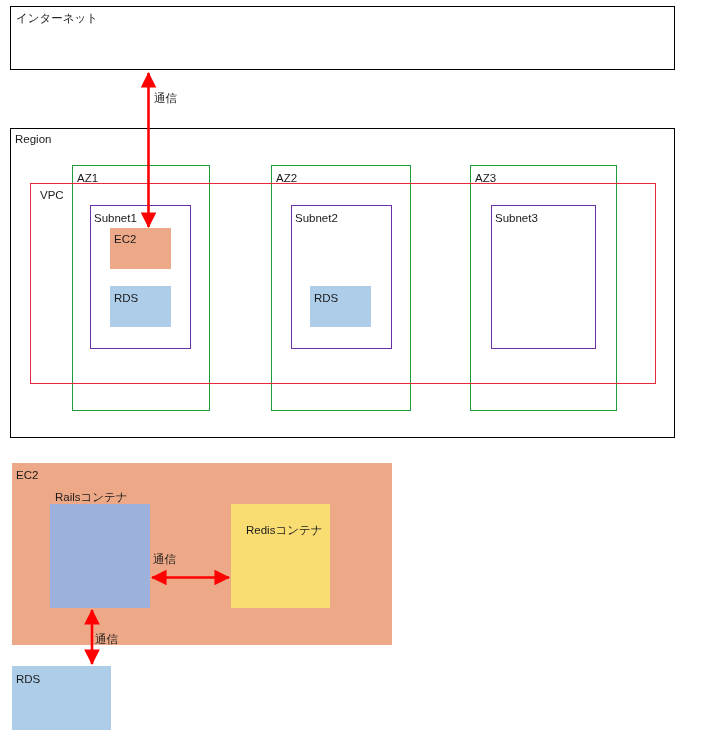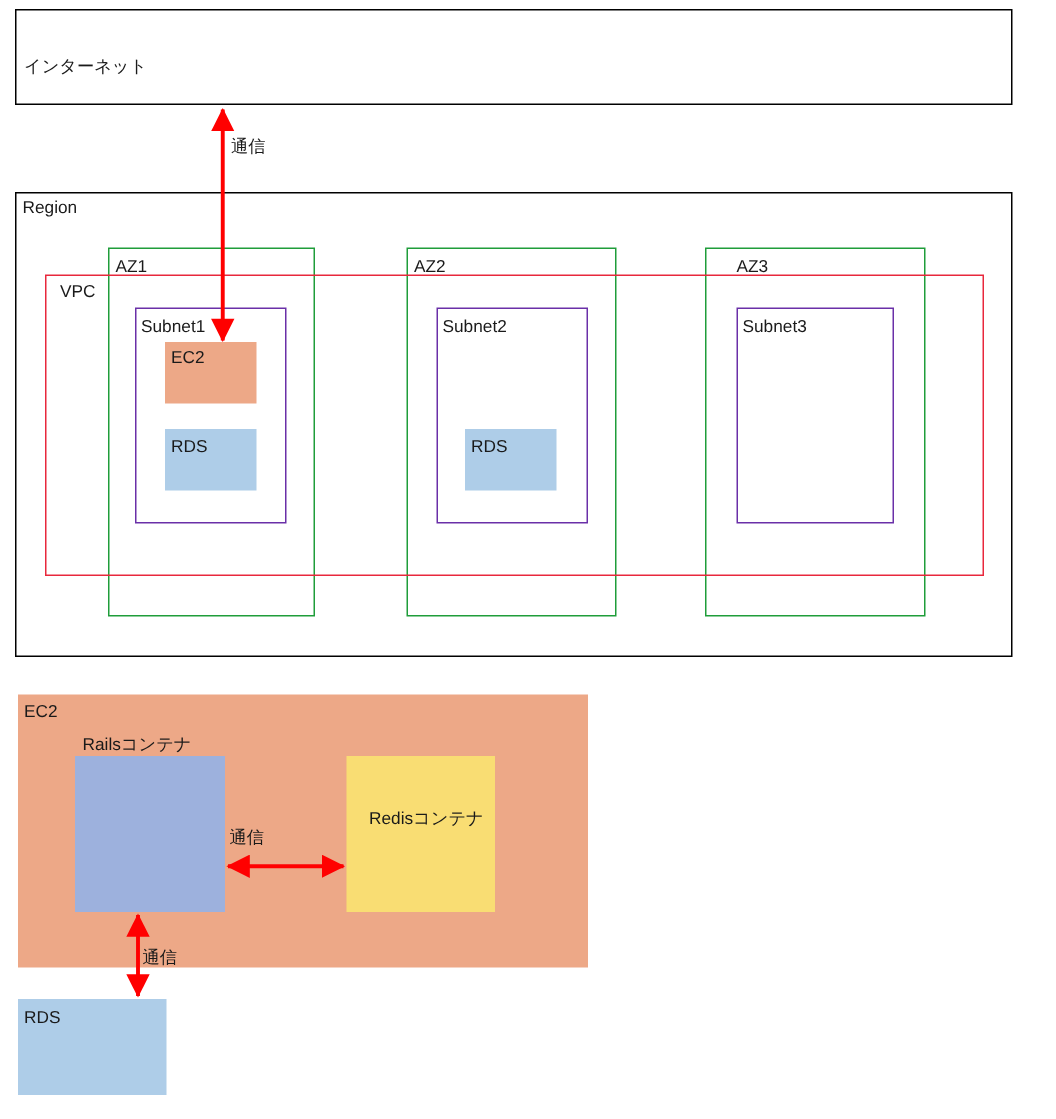--- a/index.html
+++ b/index.html
@@ -94,33 +94,33 @@
     pointer-events: none;
     overflow: visible;
   }
 </style>
 </head>
 <body>
 
 <div id="canvas">
 
   <div class="box internet-box"></div>
-  <div class="lbl" style="left:16px; top:12px;margin-top:27px;">インターネット</div>
+  <div class="lbl" style="left:16px; top:12px;">インターネット</div>
 
   <div class="box region-box"></div>
   <div class="lbl" style="left:15px; top:133px;">Region</div>
 
   <div class="box az-box" style="left:72px; top:165px; width:138px; height:246px;"></div>
   <div class="lbl" style="left:77px; top:172px;">AZ1</div>
 
   <div class="box az-box" style="left:271px; top:165px; width:140px; height:246px;"></div>
   <div class="lbl" style="left:276px; top:172px;">AZ2</div>
 
   <div class="box az-box" style="left:470px; top:165px; width:147px; height:246px;"></div>
-  <div class="lbl" style="left:475px; top:172px;margin-left:16px;">AZ3</div>
+  <div class="lbl" style="left:475px; top:172px;">AZ3</div>
 
   <div class="box vpc-box"></div>
   <div class="lbl" style="left:40px; top:189px;">VPC</div>
 
   <div class="box subnet-box" style="left:90px; top:205px; width:101px; height:144px;"></div>
   <div class="lbl" style="left:94px; top:212px;text-align:center;">Subnet1</div>
   <div class="box ec2-tile" style="left:110px; top:228px; width:61px; height:41px;"></div>
   <div class="lbl" style="left:114px; top:233px;">EC2</div>
   <div class="box rds-tile" style="left:110px; top:286px; width:61px; height:41px;"></div>
   <div class="lbl" style="left:114px; top:292px;">RDS</div>
@@ -133,21 +133,21 @@
   <div class="box subnet-box" style="left:491px; top:205px; width:105px; height:144px;"></div>
   <div class="lbl" style="left:495px; top:212px;">Subnet3</div>
 
   <div class="box ec2-region"></div>
   <div class="lbl" style="left:16px; top:469px;">EC2</div>
 
   <div class="box rails-box"></div>
   <div class="lbl" style="left:55px; top:491px;">Railsコンテナ</div>
 
   <div class="box redis-box"></div>
-  <div class="lbl" style="left:235px; top:540px;padding-left:11px;">Redisコンテナ</div>
+  <div class="lbl" style="left:235px; top:524px;padding-left:11px;">Redisコンテナ</div>
 
   <div class="box rds-bottom"></div>
   <div class="lbl" style="left:16px; top:673px;">RDS</div>
 
   <svg class="arrows" viewBox="0 0 704 746">
     <defs>
       <marker id="ah" markerWidth="7" markerHeight="7" refX="5.6" refY="3" orient="auto" markerUnits="strokeWidth">
         <path d="M0,0 L6,3 L0,6 z" fill="#ff0000"></path>
       </marker>
       <marker id="ah-rev" markerWidth="7" markerHeight="7" refX="0.4" refY="3" orient="auto" markerUnits="strokeWidth">

